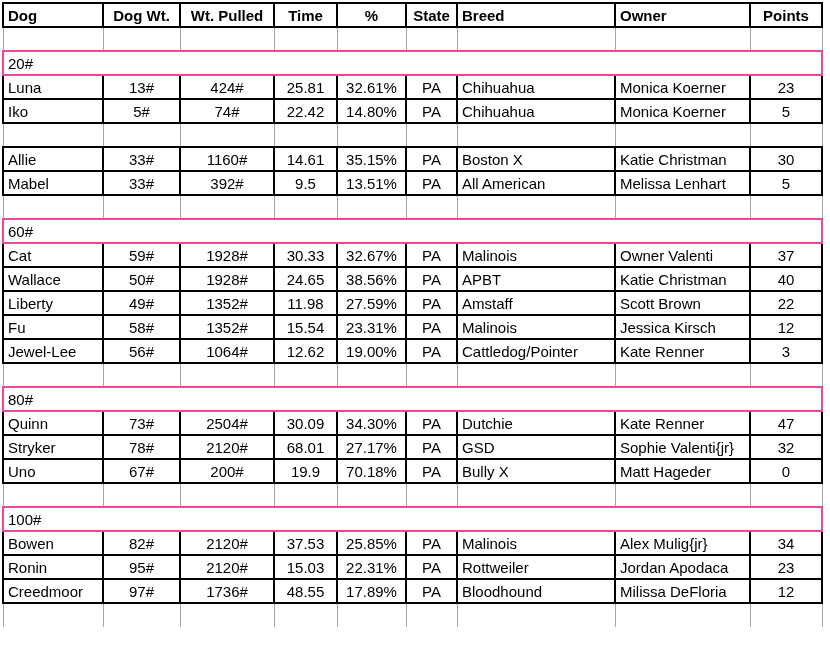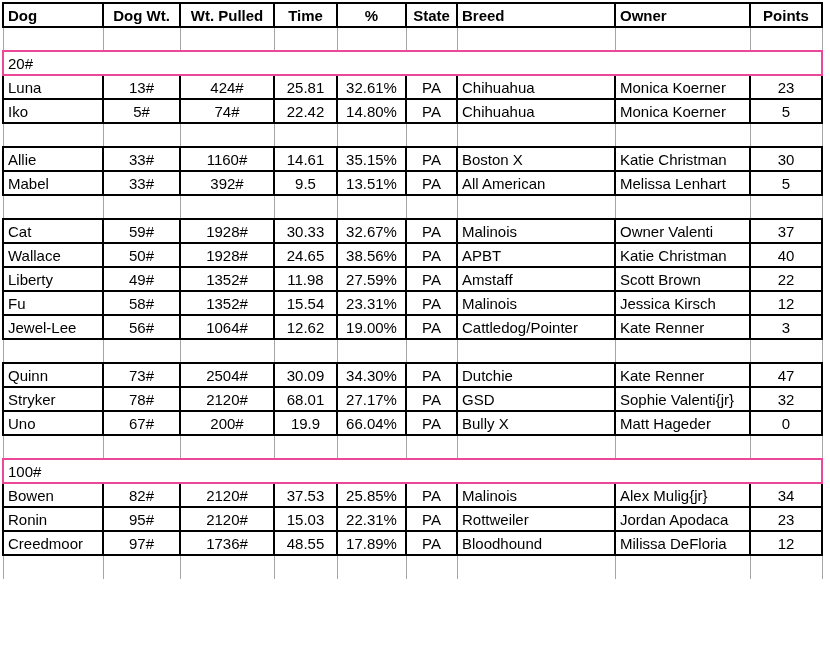--- a/index.html
+++ b/index.html
@@ -151,20 +151,23 @@
         <td></td>
         <td></td>
         <td></td>
         <td></td>
         <td></td>
         <td></td>
         <td></td>
         <td></td>
         <td></td>
       </tr>
+      <tr class="section-row">
+        <td class="align-left" colspan="9">60#</td>
+      </tr>
       <tr class="data-row">
         <td class="align-left">Cat</td>
         <td class="align-center">59#</td>
         <td class="align-center">1928#</td>
         <td class="align-center">30.33</td>
         <td class="align-center">32.67%</td>
         <td class="align-center">PA</td>
         <td class="align-left">Malinois</td>
         <td class="align-left">Owner Valenti</td>
         <td class="align-center">37</td>
@@ -217,20 +220,23 @@
         <td></td>
         <td></td>
         <td></td>
         <td></td>
         <td></td>
         <td></td>
         <td></td>
         <td></td>
         <td></td>
       </tr>
+      <tr class="section-row">
+        <td class="align-left" colspan="9">80#</td>
+      </tr>
       <tr class="data-row">
         <td class="align-left">Quinn</td>
         <td class="align-center">73#</td>
         <td class="align-center">2504#</td>
         <td class="align-center">30.09</td>
         <td class="align-center">34.30%</td>
         <td class="align-center">PA</td>
         <td class="align-left">Dutchie</td>
         <td class="align-left">Kate Renner</td>
         <td class="align-center">47</td>
@@ -244,21 +250,21 @@
         <td class="align-center">PA</td>
         <td class="align-left">GSD</td>
         <td class="align-left">Sophie Valenti{jr}</td>
         <td class="align-center">32</td>
       </tr>
       <tr class="data-row">
         <td class="align-left">Uno</td>
         <td class="align-center">67#</td>
         <td class="align-center">200#</td>
         <td class="align-center">19.9</td>
-        <td class="align-center">66.04%</td>
+        <td class="align-center">70.18%</td>
         <td class="align-center">PA</td>
         <td class="align-left">Bully X</td>
         <td class="align-left">Matt Hageder</td>
         <td class="align-center">0</td>
       </tr>
       <tr class="empty-row">
         <td></td>
         <td></td>
         <td></td>
         <td></td>

